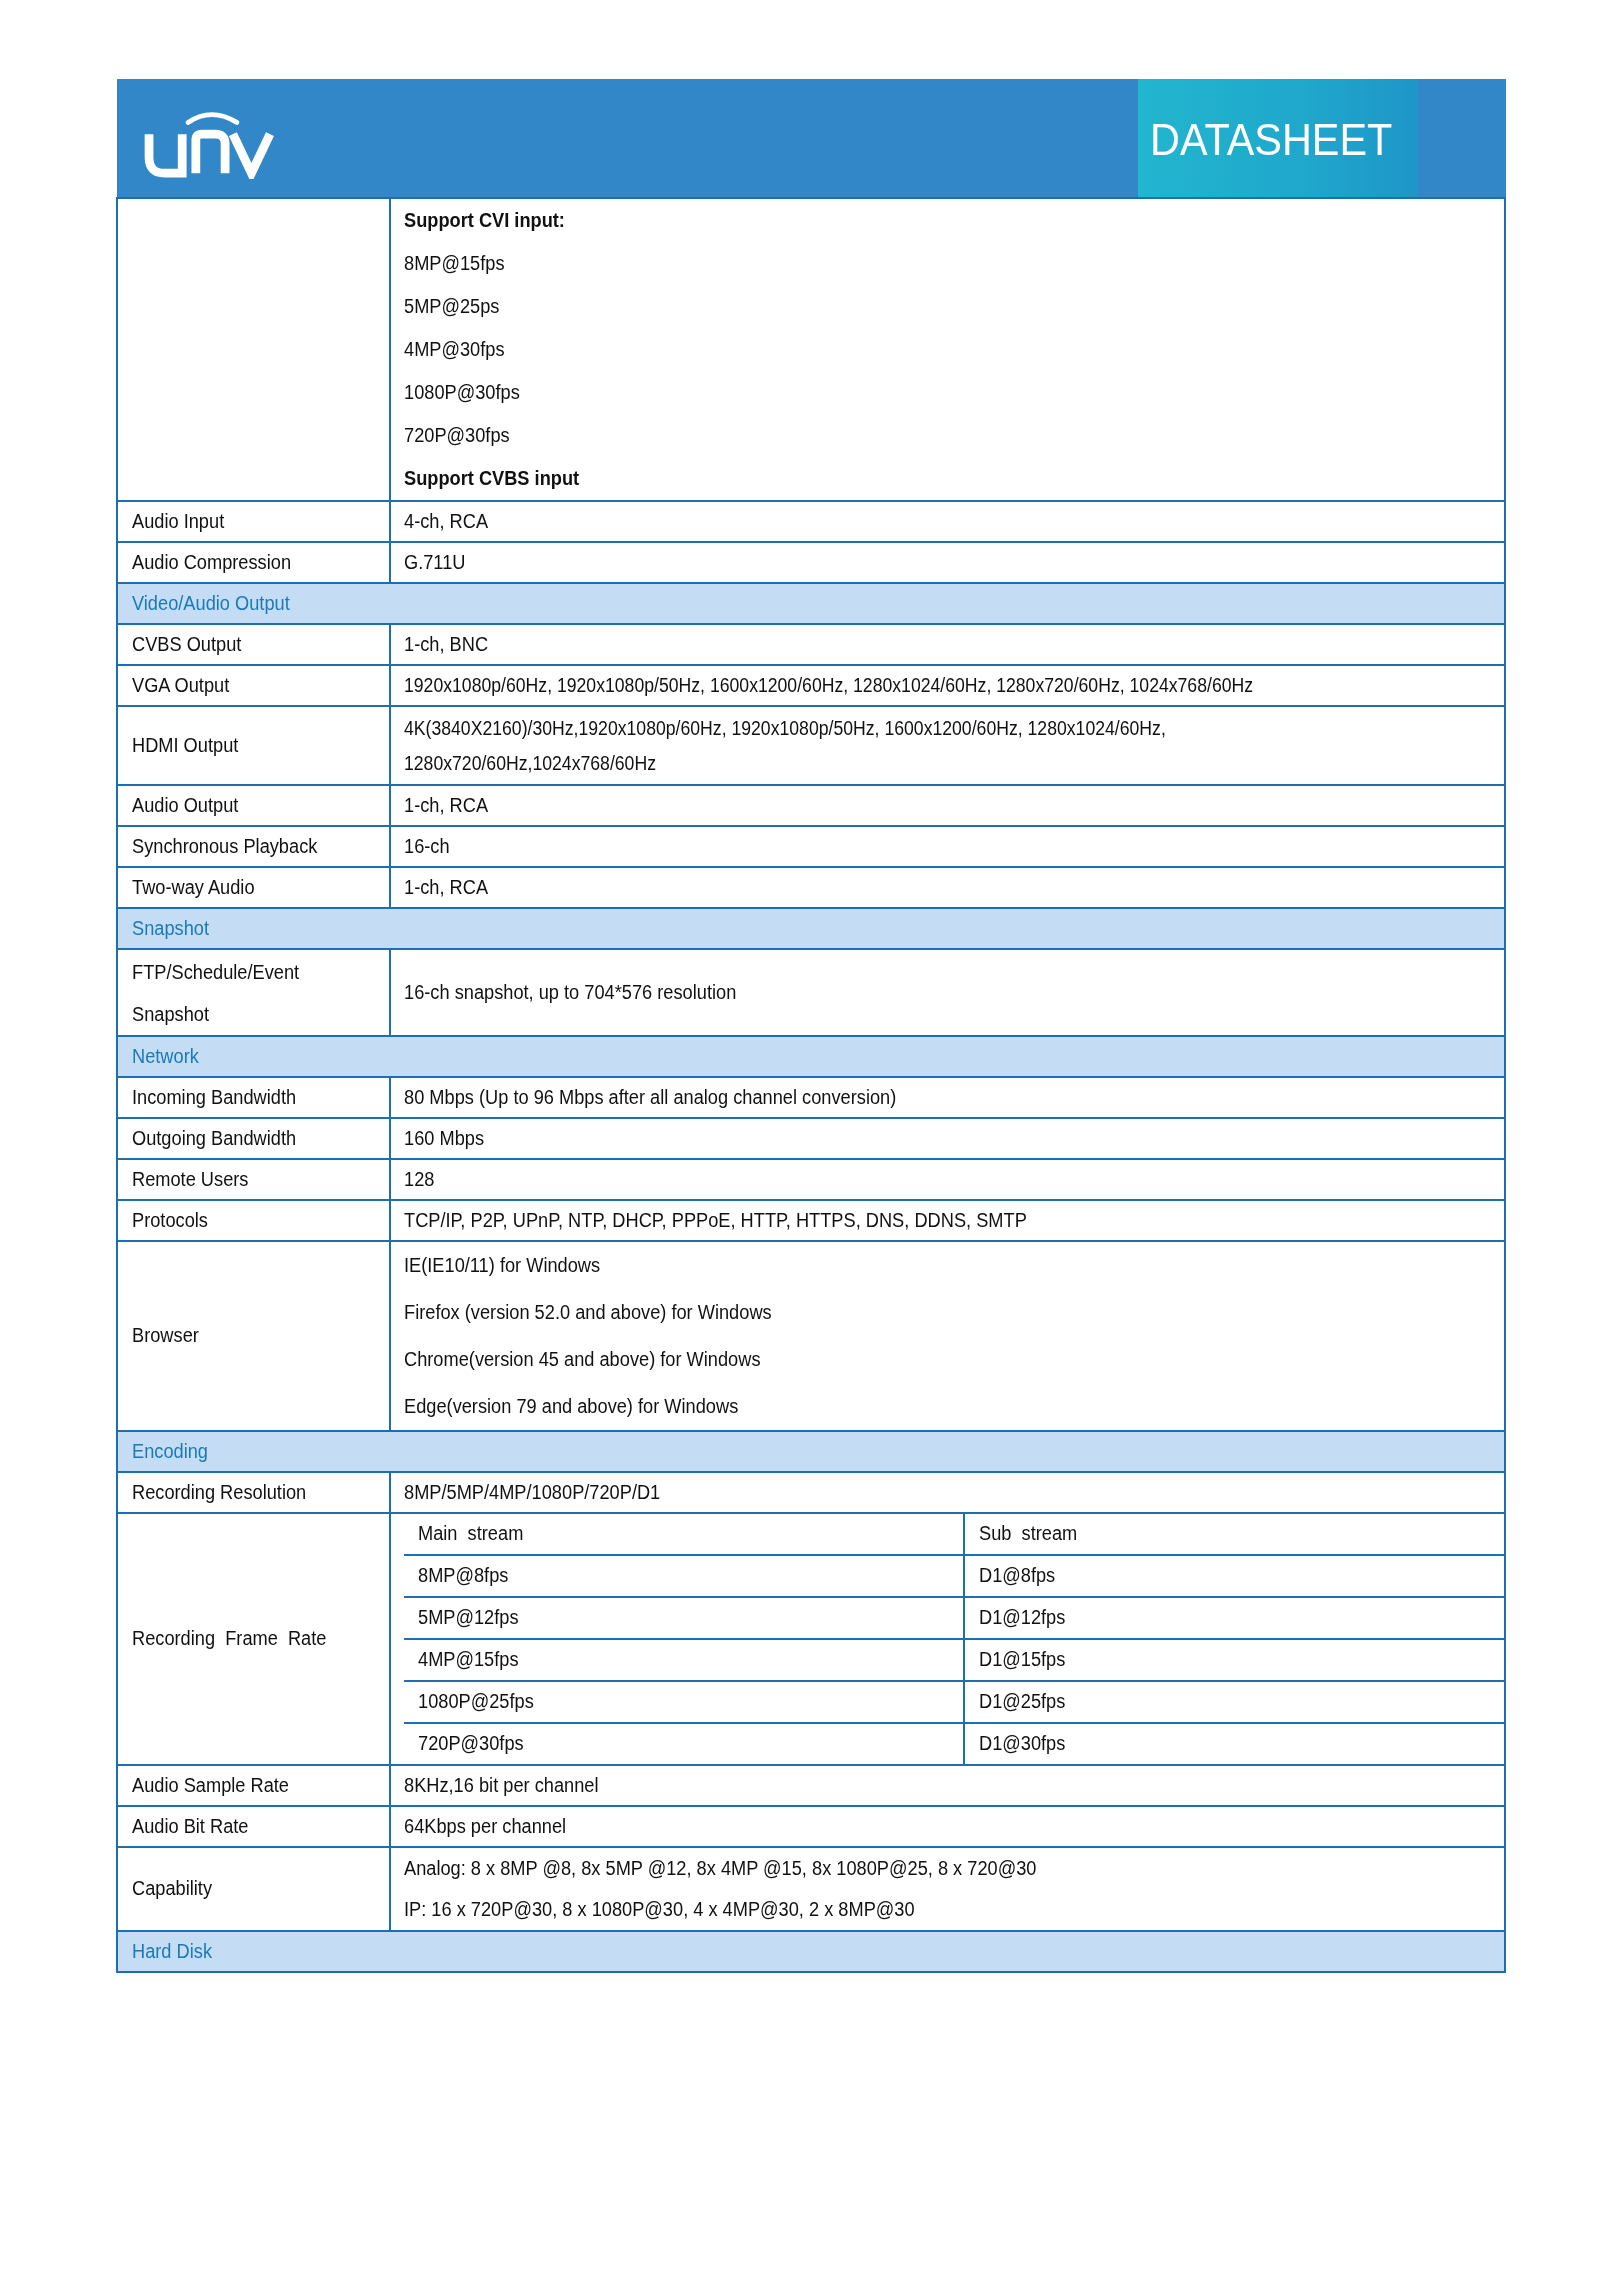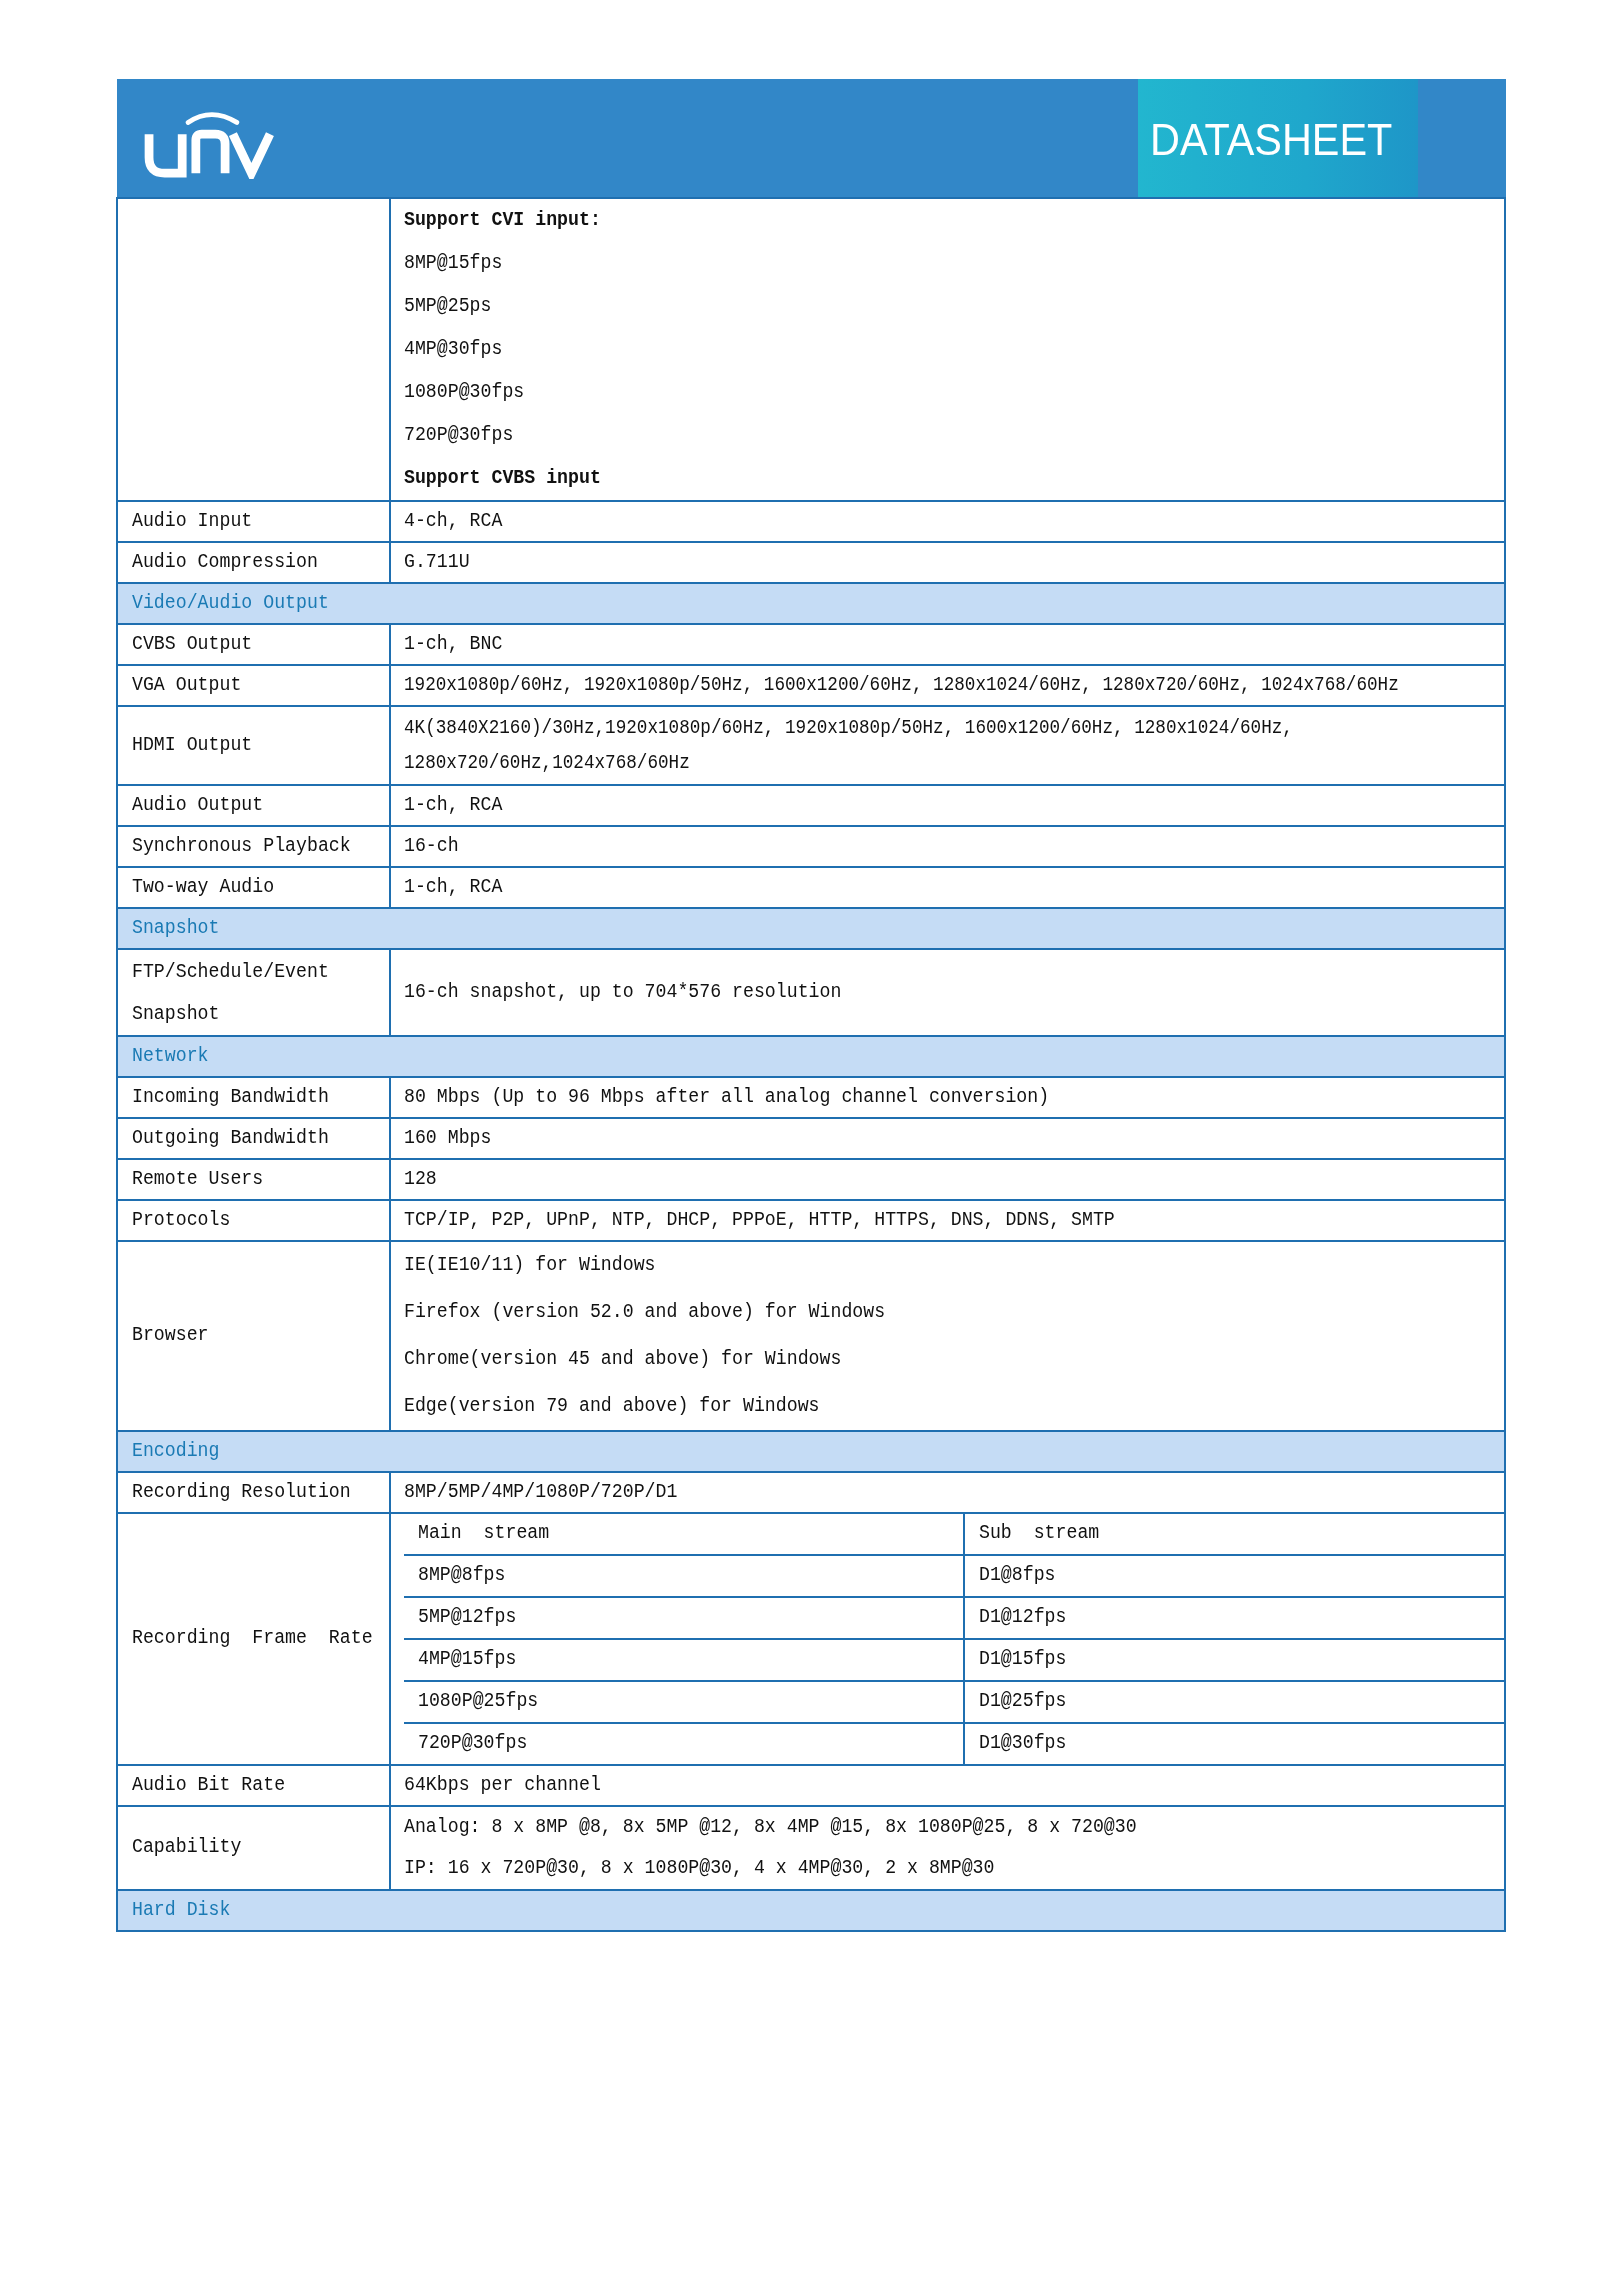--- a/index.html
+++ b/index.html
@@ -8,21 +8,21 @@
     .header { position: absolute; left: 117px; top: 79px; width: 1389px; height: 118px;
               background: #3287c8; }
     .logo { position: absolute; left: 23.5px; top: 21.6px; width: 137px; height: 78px; }
     .ds-panel { position: absolute; left: 1021px; top: 0; width: 280px; height: 118px;
                 background: linear-gradient(90deg, #22b6cf 0%, #1fa7cc 60%, #1e96c8 100%); }
     .ds-title { position: absolute; right: 25.5px; top: 35px; color: #ffffff;
                 font-size: 45px; letter-spacing: 0px; font-weight: normal; transform: scaleX(0.92); transform-origin: right center; }
     table.spec { position: absolute; left: 116px; top: 197px; width: 1390px;
                  border-collapse: collapse; table-layout: fixed; }
     table.spec td { border: 2px solid #1f6fb0; padding: 0 0 0 13.7px; font-size: 19.6px;
-                    line-height: 1.1; vertical-align: middle; overflow: hidden; white-space: nowrap; font-family: Liberation Mono, monospace; }
+                    line-height: 1.1; vertical-align: middle; overflow: hidden; white-space: nowrap; }
     td.label { width: 257px; border-radius: 18px; }
     td.sec { background: #c5dcf5; color: #1a7ab4; height: 39px; }
     tr.r1 td { height: 39px; }
     .lines div { height: 43px; line-height: 43px; }
     .lines.gap div { height: 47px; line-height: 47px; }
     .b { font-weight: bold; }
     td.sub { padding: 0; }
     table.inner { width: 100%; border-collapse: collapse; table-layout: fixed; }
     table.inner td { border: none; border-bottom: 2px solid #1f6fb0; height: 40px; padding-left: 13.7px; font-size: 19.6px; }
     table.inner tr:last-child td { border-bottom: none; }
@@ -176,20 +176,24 @@
         </tr>
         <tr>
           <td class="c1"><span class="cond">720P@30fps</span></td>
           <td><span class="cond">D1@30fps</span></td>
         </tr>
       </tbody>
           </table>
     </td>
   </tr>
   <tr class="r1">
+    <td class="label"><span class="cond">Audio Sample Rate</span></td>
+    <td><span class="cond">8KHz,16 bit per channel</span></td>
+  </tr>
+  <tr class="r1">
     <td class="label"><span class="cond">Audio Bit Rate</span></td>
     <td><span class="cond">64Kbps per channel</span></td>
   </tr>
   <tr>
     <td class="label" style="height:81px;"><span class="cond">Capability</span></td>
     <td>
       <div class="cond" style="line-height:41px;">
         <div>Analog: 8 x 8MP @8, 8x 5MP @12, 8x 4MP @15, 8x 1080P@25, 8 x 720@30</div>
         <div>IP: 16 x 720P@30, 8 x 1080P@30, 4 x 4MP@30, 2 x 8MP@30</div>
       </div>

